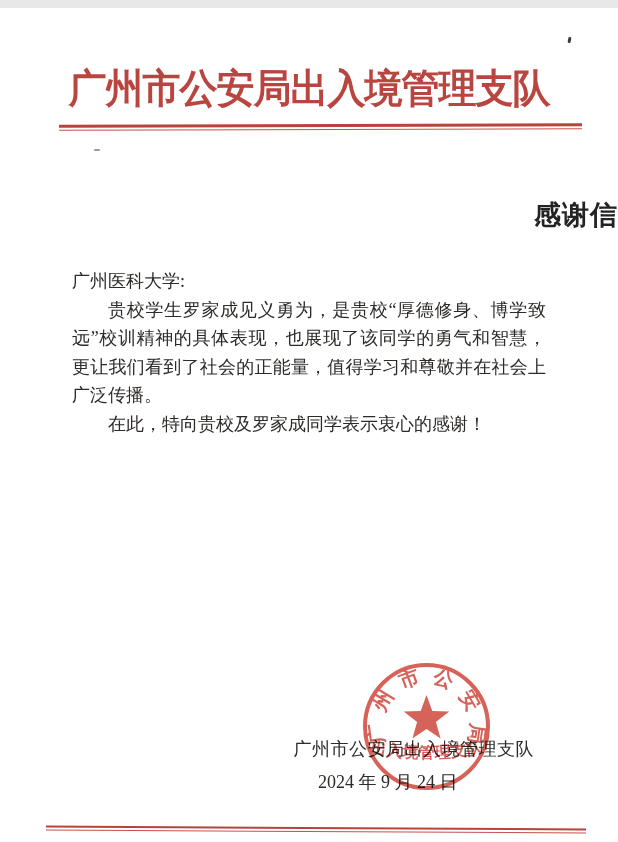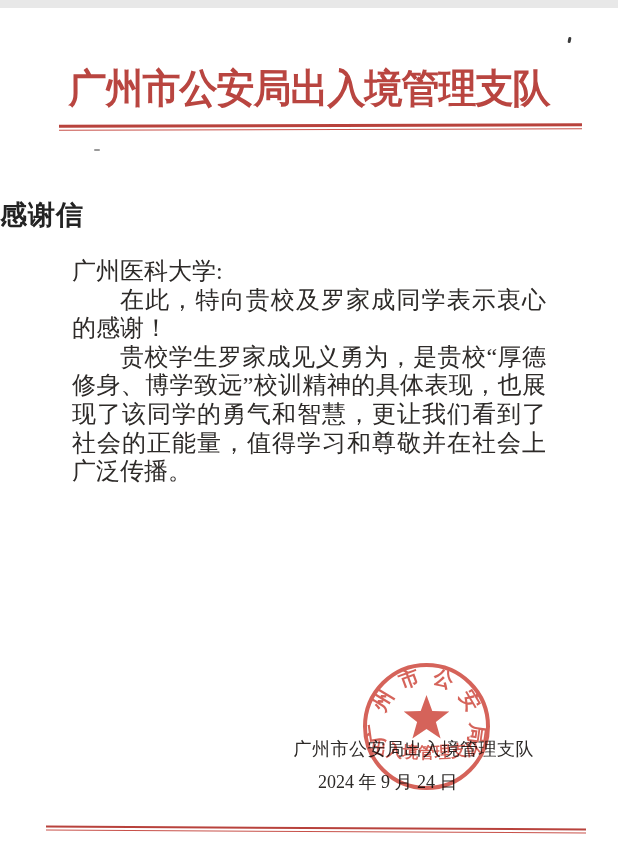--- a/index.html
+++ b/index.html
@@ -22,28 +22,28 @@
   }
   .header-rule{
     position:absolute;top:116px;left:59px;width:523px;height:2px;
     border-top:3.2px solid var(--rule-red,#b8423c);
     border-bottom:1.8px solid #c8514a;
     transform:rotate(-0.15deg);
   }
   
   .letter-title{
     position:absolute;top:192px;left:0;width:618px;
-    text-align:left;
+    text-align:right;
     font-size:27px;font-weight:bold;line-height:30px;
     color:#232323;letter-spacing:1px;
   }
   
   .body-block{
-    position:absolute;top:249px;left:72px;width:474px;
-    font-size:24px;line-height:28.6px;
+    position:absolute;top:259px;left:72px;width:474px;
+    font-size:18px;line-height:28.6px;
     color:var(--body-text,#2d2a28);
     text-align:justify;
   }
   .body-block p{margin:0;text-indent:2em;}
   .body-block .salutation{text-indent:0;}
   
   .sig-org{
     position:absolute;top:729px;right:84px;
     font-size:18px;color:var(--body-text,#2d2a28);
     letter-spacing:0.5px;white-space:nowrap;
@@ -84,22 +84,22 @@
   <div class="speck2"></div>
 
   <div class="letterhead">广州市公安局出入境管理支队</div>
 
   <div class="header-rule"></div>
 
   <div class="letter-title">感谢信</div>
 
   <div class="body-block">
     <p class="salutation">广州医科大学:</p>
+    <p>贵校学生罗家成见义勇为，是贵校“厚德修身、博学致远”校训精神的具体表现，也展现了该同学的勇气和智慧，更让我们看到了社会的正能量，值得学习和尊敬并在社会上广泛传播。</p>
     <p>在此，特向贵校及罗家成同学表示衷心的感谢！</p>
-    <p>贵校学生罗家成见义勇为，是贵校“厚德修身、博学致远”校训精神的具体表现，也展现了该同学的勇气和智慧，更让我们看到了社会的正能量，值得学习和尊敬并在社会上广泛传播。</p>
   </div>
 
   <div class="sig-org">广州市公安局出入境管理支队</div>
 
   <div class="sig-date">2024 年 9 月 24 日</div>
 
   <svg class="seal" viewBox="0 0 137 137">
     <circle cx="68.5" cy="68.5" r="61.5" fill="none" stroke="#cf4c41" stroke-width="4"></circle>
     <polygon points="68.5,37 74.3,53 91.3,53.6 77.9,64.1 82.6,80.4 68.5,70.9 54.4,80.4 59.1,64.1 45.7,53.6 62.7,53" fill="#cf4c41"></polygon>
     <text class="ring-char" transform="translate(18,75.6) rotate(-98)">广</text>

